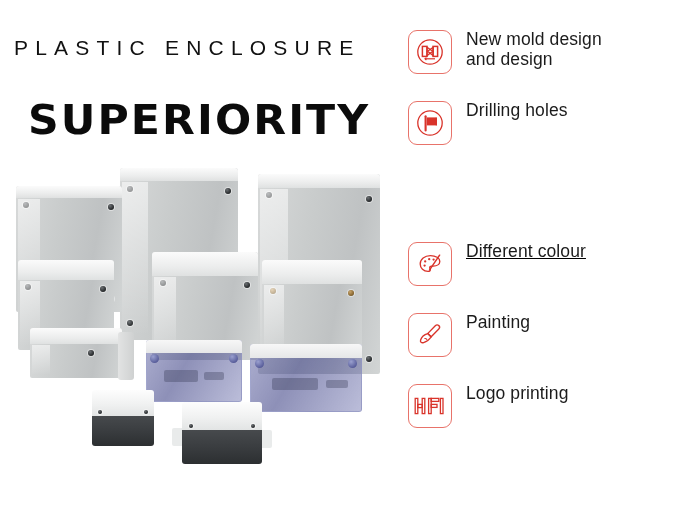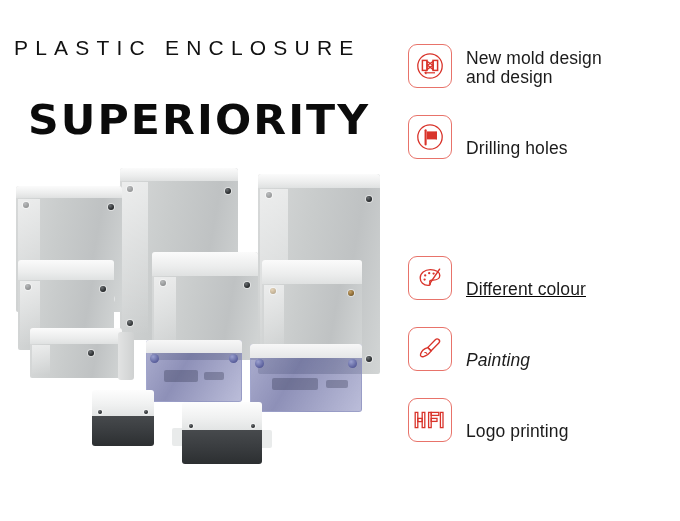--- a/index.html
+++ b/index.html
@@ -87,21 +87,21 @@
   }
   .gloss{
     position:absolute;background:linear-gradient(180deg,rgba(255,255,255,.55),rgba(255,255,255,0));
     pointer-events:none;
   }
 
   
   .right{position:absolute;left:400px;top:0;width:280px;height:521px;}
   .feature{
     position:absolute;left:8px;width:272px;height:58px;
-    display:flex;align-items:flex-end;
+    display:flex;align-items:flex-start;
   }
   .ficon{
     width:44px;height:44px;flex:0 0 44px;
     border:1.4px solid #e8736a;border-radius:9px;
     display:flex;align-items:center;justify-content:center;
     box-sizing:border-box;background:#fff;
   }
   .ficon svg{display:block;}
   .flabel{
     margin-left:14px;font-size:17.5px;color:#1b1b1b;
@@ -265,21 +265,21 @@
           <circle cx="18.6" cy="10.6" r="1.15" fill="#d9342b"></circle>
           <circle cx="9.6" cy="16.6" r="1.15" fill="#d9342b"></circle>
           <path d="M24.6 6.2 L14.6 20.8" stroke="#d9342b" stroke-width="1.5" stroke-linecap="round"></path>
         </svg>
       </div>
       <div class="flabel">
         <span>Different colour</span>
       </div>
     </div>
 
-    <div class="feature" style="top:313px;font-style:italic;">
+    <div class="feature" style="top:313px;">
       <div class="ficon">
         <svg width="30" height="30" viewBox="0 0 30 30">
           <path d="M23.8 5.6 C24.8 6.6 24.8 8.1 23.8 9.1 L16.2 16.7 L12.9 13.4 L20.3 5.8 C21.3 4.8 22.8 4.8 23.8 5.6 Z" fill="none" stroke="#d9342b" stroke-width="1.35"></path>
           <path d="M12.7 13.6 L16.1 17 C14.4 19.6 12 21.6 8.6 22.6 C6.4 23.2 5 22 5.6 20 C6.6 16.8 9.4 14.6 12.7 13.6 Z" fill="none" stroke="#d9342b" stroke-width="1.35"></path>
           <path d="M9.4 18.6 C10.6 18.2 11.8 18.8 12 20" fill="none" stroke="#d9342b" stroke-width="1.1"></path>
         </svg>
       </div>
       <div class="flabel">
         <span>Painting</span>
       </div>

